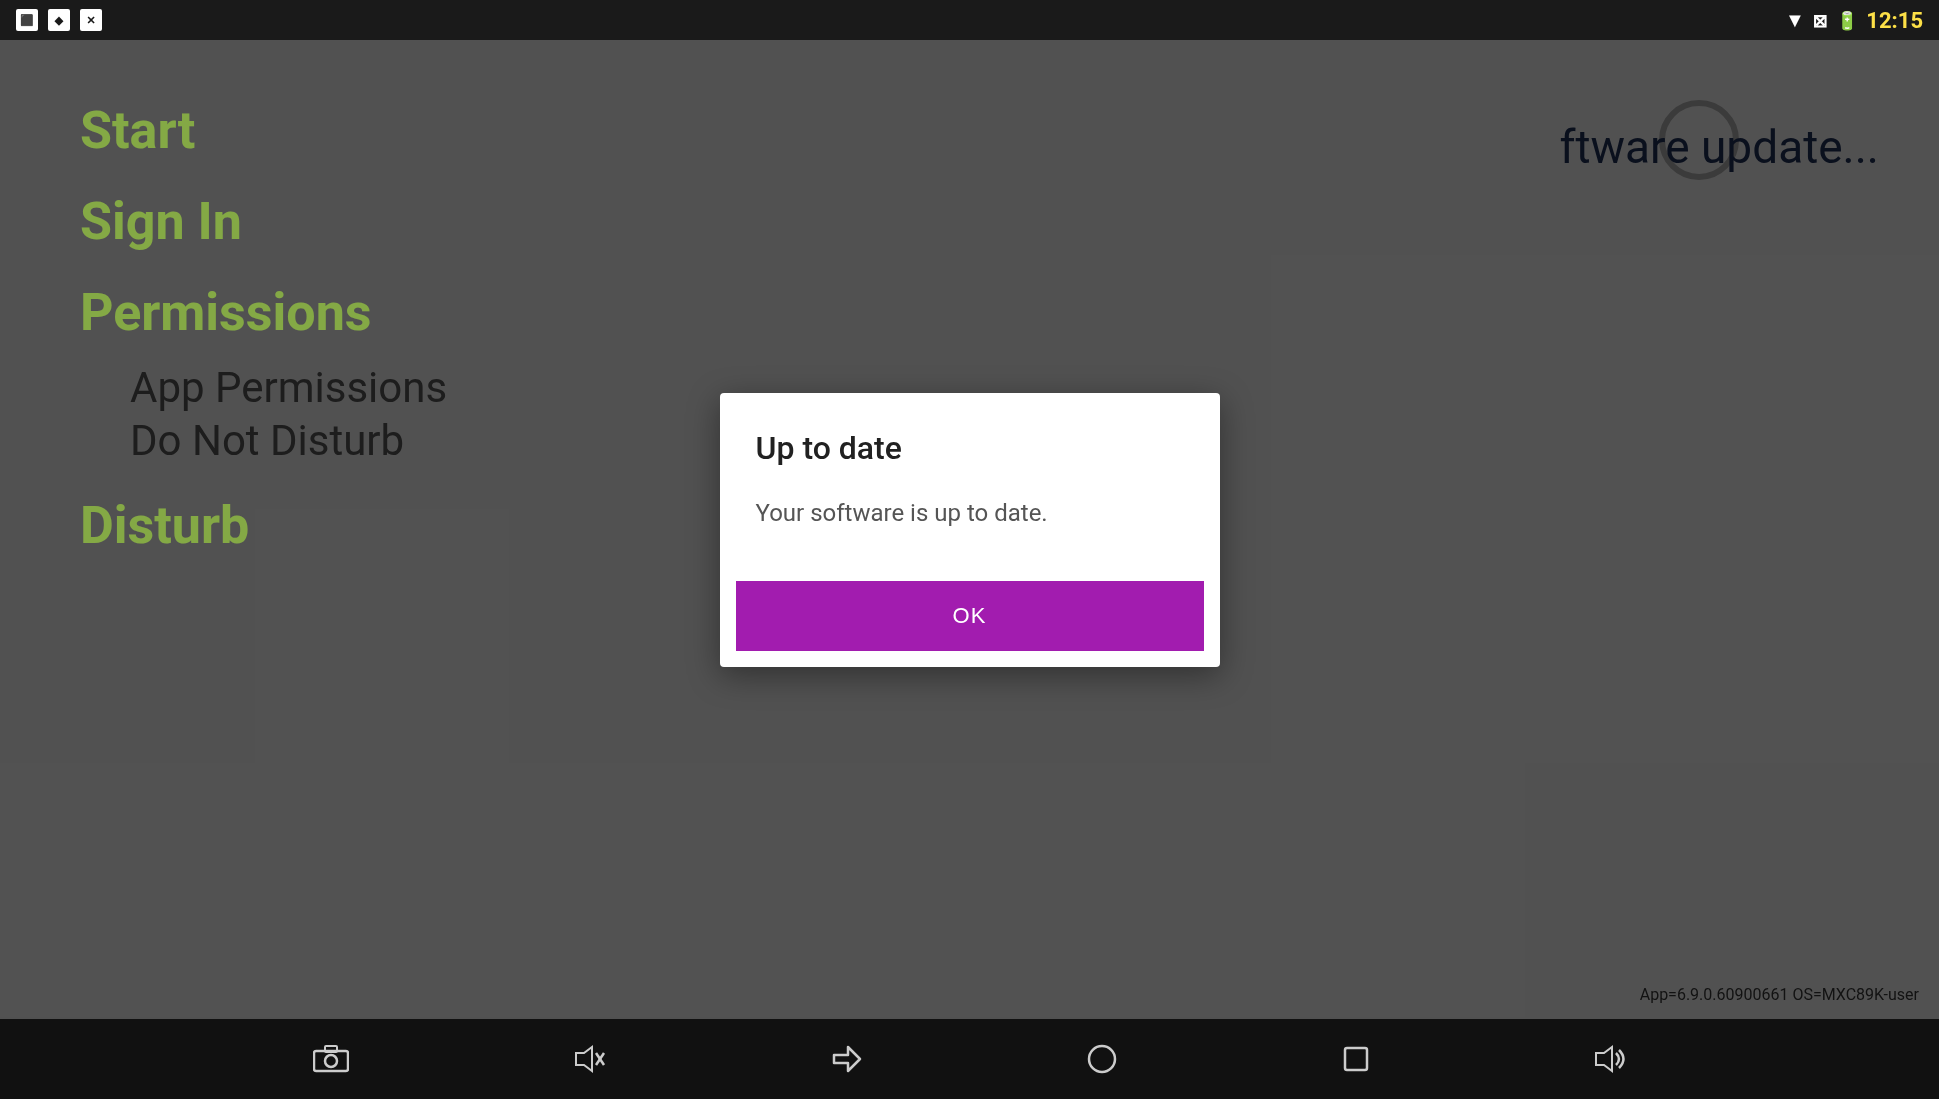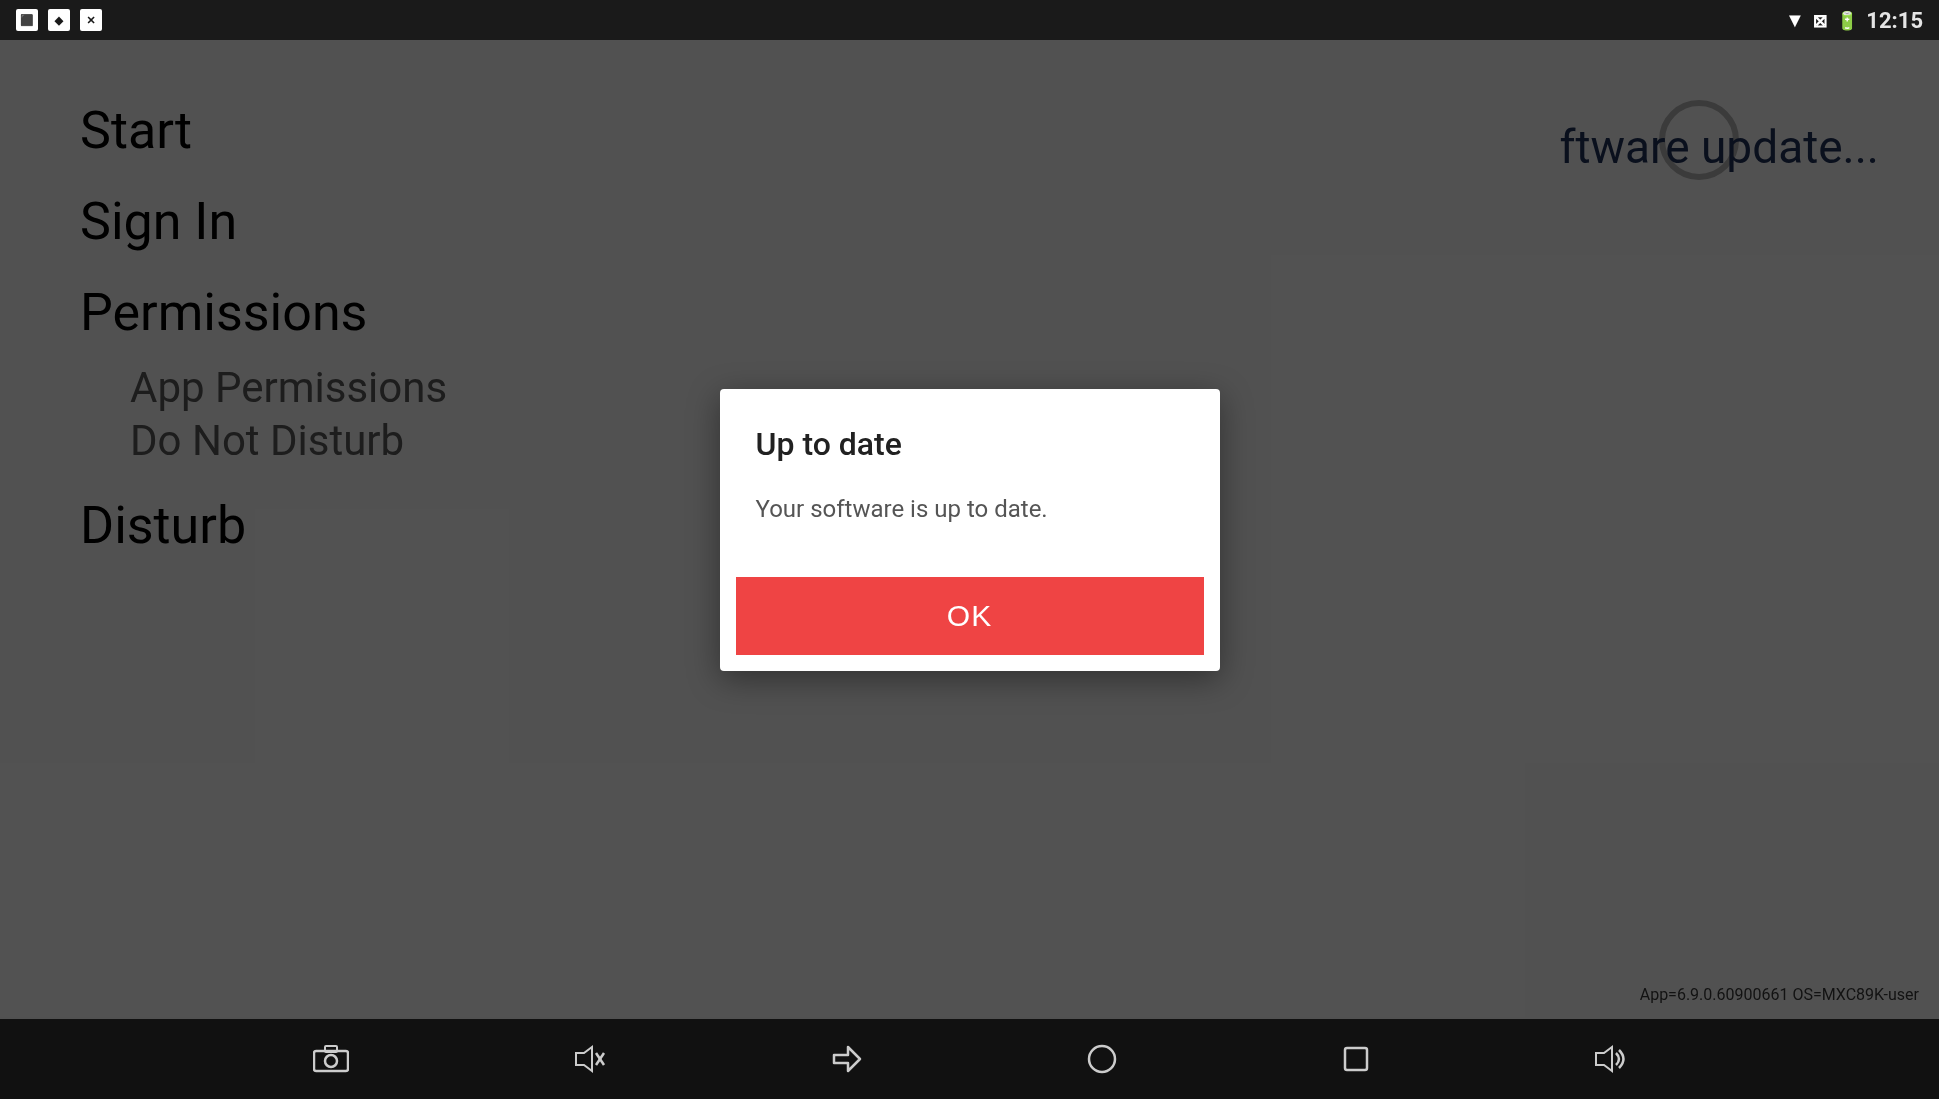--- a/index.html
+++ b/index.html
@@ -54,22 +54,22 @@
     .sidebar {
       width: 540px;
       padding: 60px 80px;
       display: flex;
       flex-direction: column;
       gap: 30px;
     }
 
     .nav-item {
       font-size: 52px;
-      color: #000000;
-      font-weight: 400;
+      color: #bef264;
+      font-weight: 700;
       cursor: pointer;
     }
 
     .nav-item.active {
       color: #1976D2;
       font-weight: 500;
     }
 
     .nav-sub-items {
       display: flex;
@@ -163,23 +163,23 @@
       margin-bottom: 22px;
     }
 
     .dialog-actions {
       padding: 12px 16px 16px;
     }
 
     .dialog-ok-btn {
       width: 100%;
       padding: 22px;
-      background: #ef4444;
+      background: #a21caf;
       color: white;
-      font-size: 30px;
+      font-size: 22px;
       font-weight: 500;
       border: none;
       border-radius: 0;
       cursor: pointer;
       letter-spacing: 1px;
     }
 
     
     .nav-bar {
       width: 100%;
@@ -219,21 +219,21 @@
 <div class="status-bar">
   <div class="status-bar-left">
     <span class="sb-icon">⬛</span>
     <span class="sb-icon">◆</span>
     <span class="sb-icon">✕</span>
   </div>
   <div class="status-bar-right">
     <span style="color:white;font-size:20px;">▼</span>
     <span style="color:white;font-size:18px;">⊠</span>
     <span style="color:white;font-size:18px;">🔋</span>
-    <span style="color:#e5e5e5;font-size:22px;font-weight:bold;">12:15</span>
+    <span style="color:#fde047;font-size:22px;font-weight:bold;">12:15</span>
   </div>
 </div>
 
 <div class="main-content">
 
   <div class="sidebar">
     <div class="nav-item">
       <span>Start</span>
     </div>
     <div class="nav-item">

